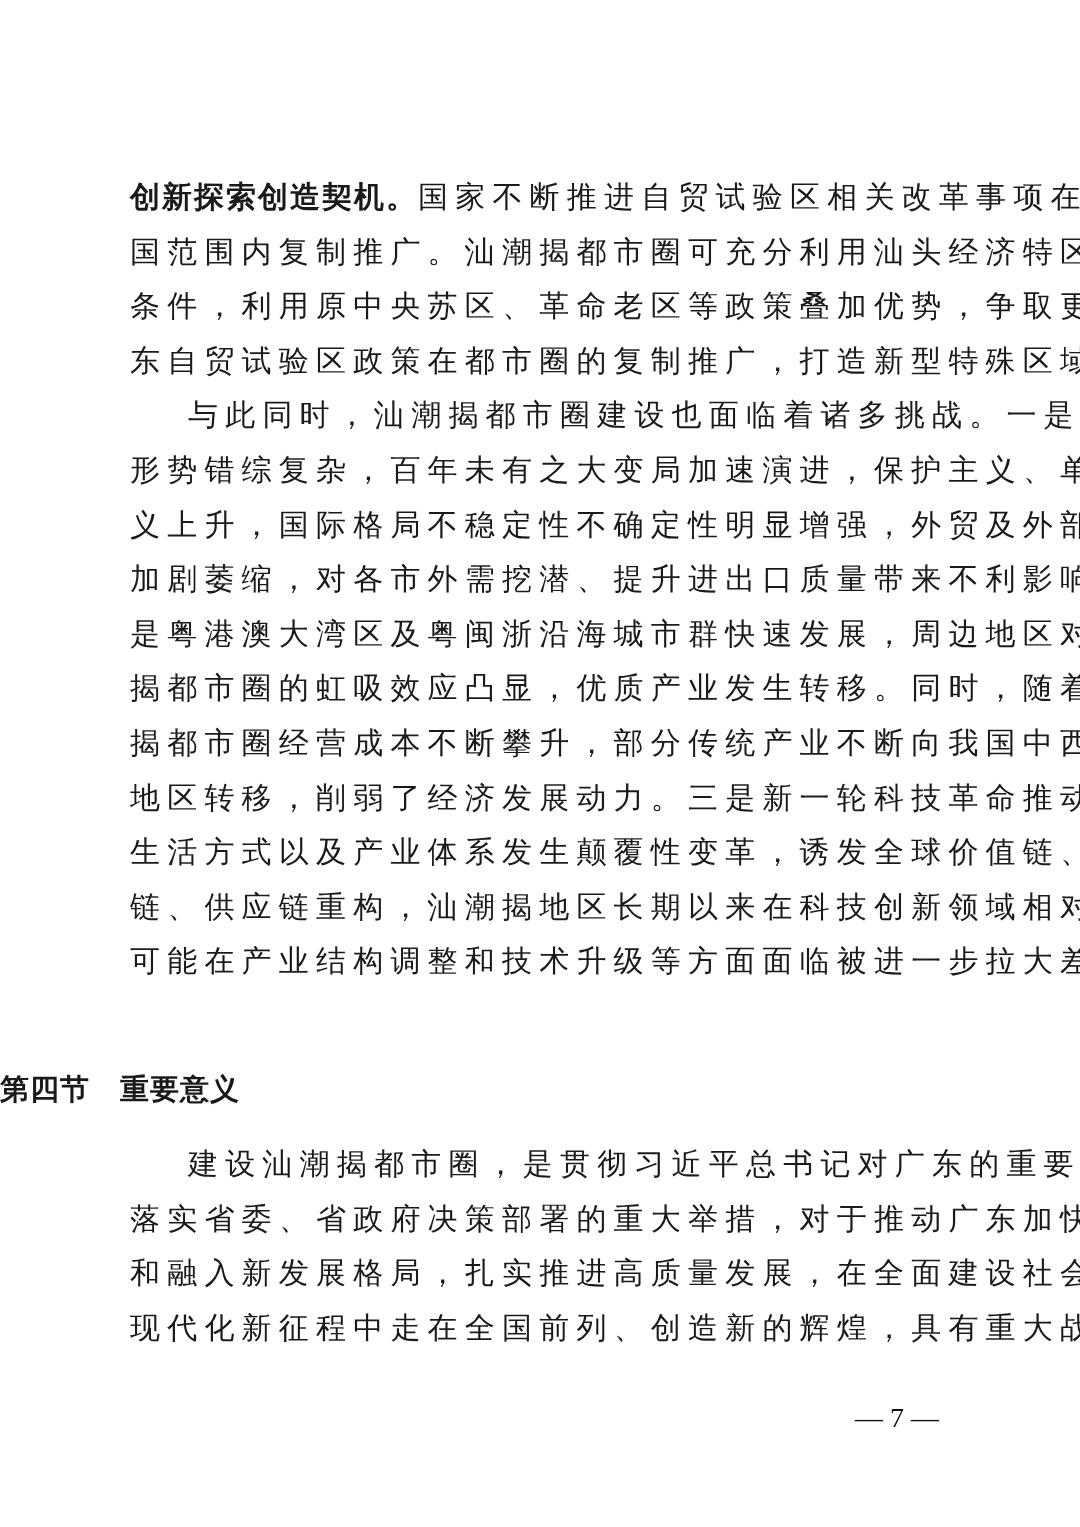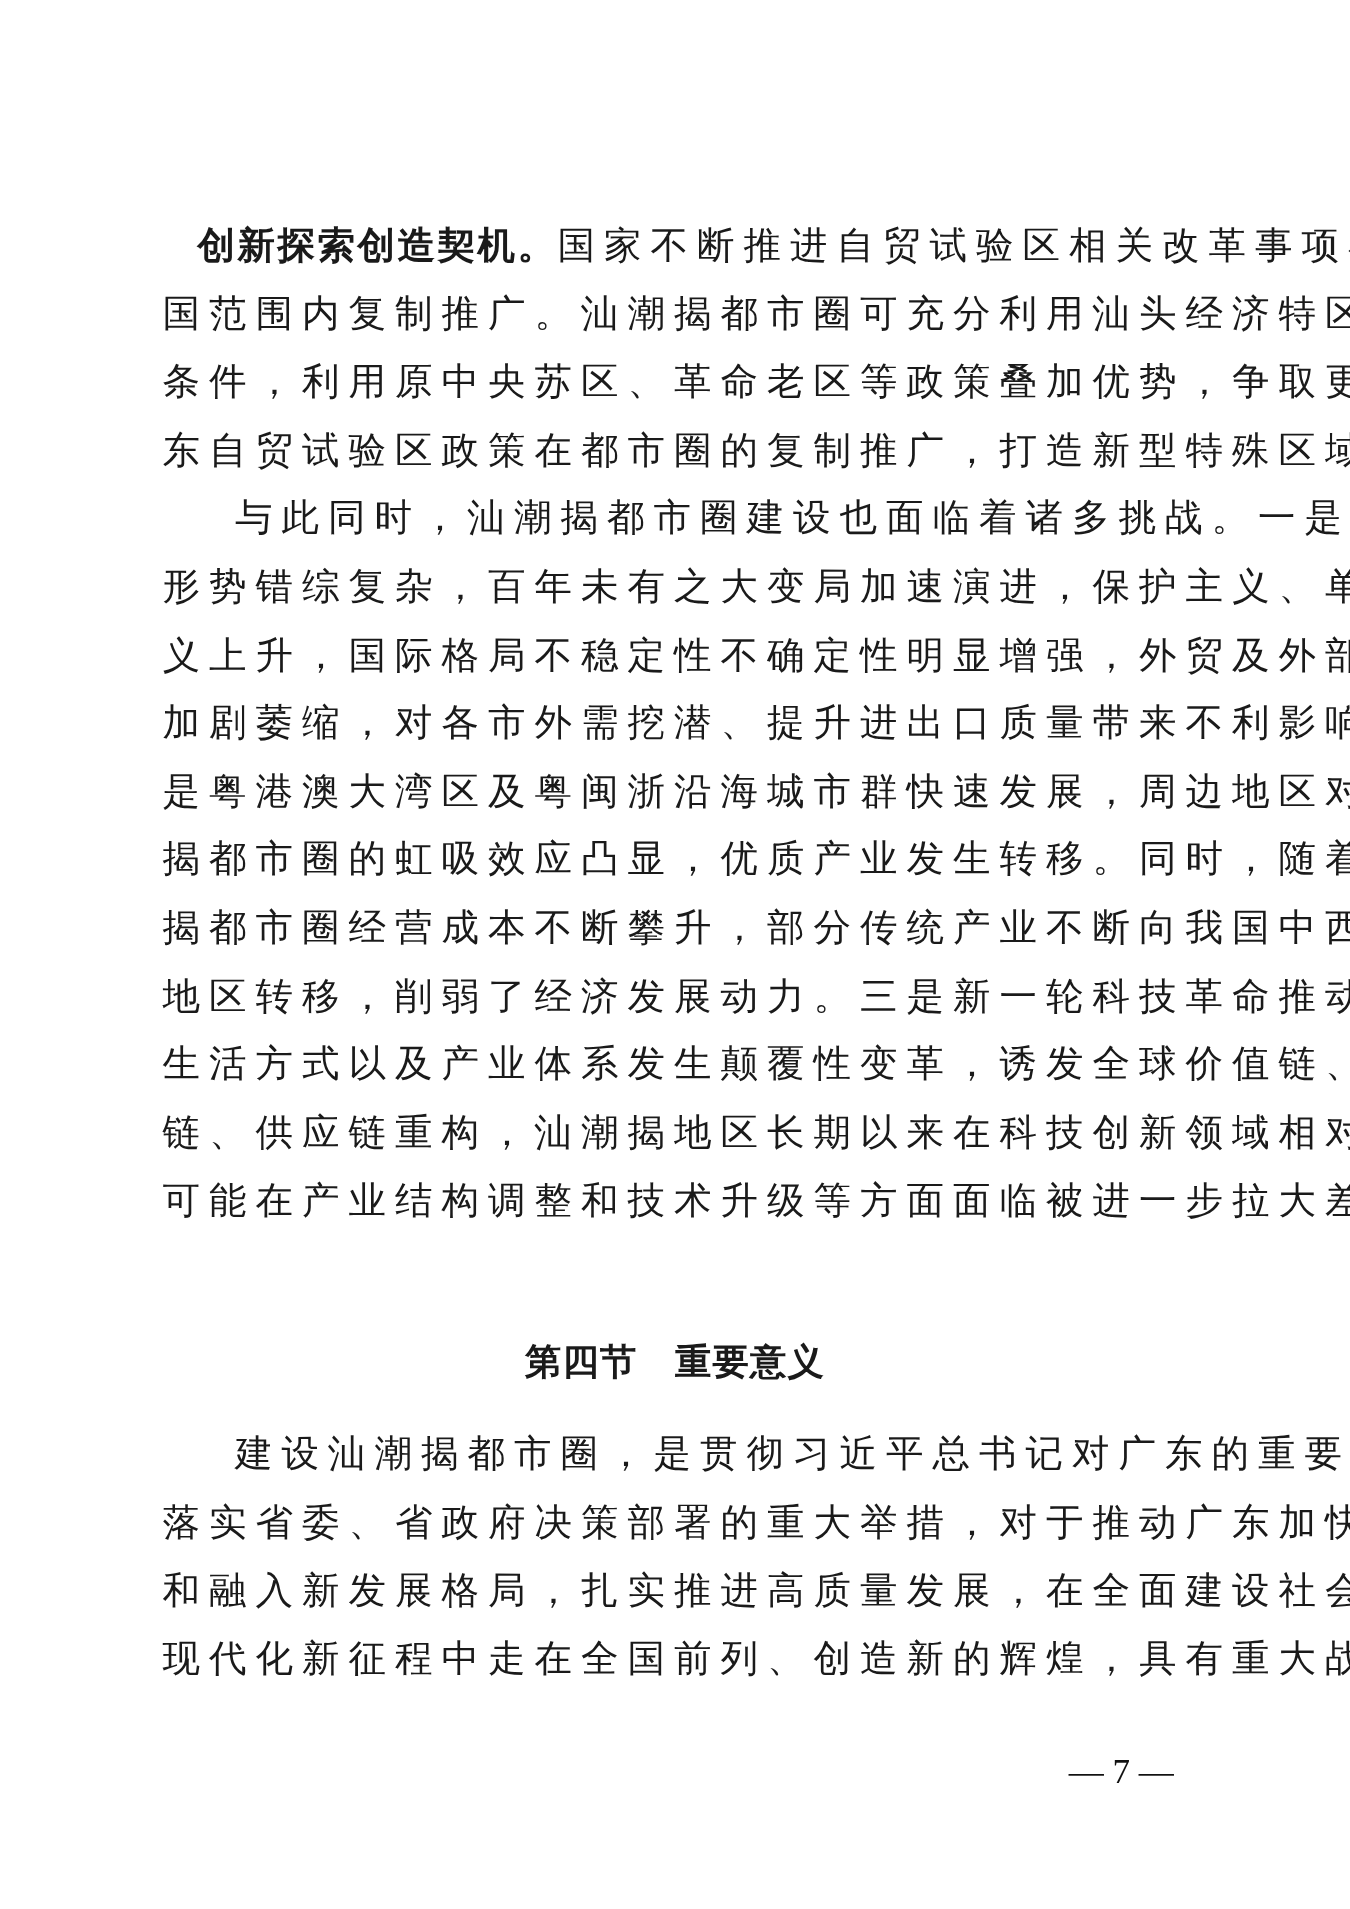--- a/index.html
+++ b/index.html
@@ -34,28 +34,26 @@
     .line.last {
       text-align-last: left;
     }
     .indent {
       padding-left: 58px;
     }
     .bold {
       font-family: "DejaVu Sans", "Liberation Sans", sans-serif;
       font-weight: bold;
       letter-spacing: 2px;
-      margin-left: 28px;
     }
     .heading {
       position: absolute;
       left: 0;
       width: 1080px;
       top: 1062px;
-      text-align: center;
       font-family: "DejaVu Sans", "Liberation Sans", sans-serif;
       font-weight: bold;
       font-size: 29px;
       line-height: 54px;
       letter-spacing: 1px;
     }
     .heading .gap {
       display: inline-block;
       width: 30px;
     }

